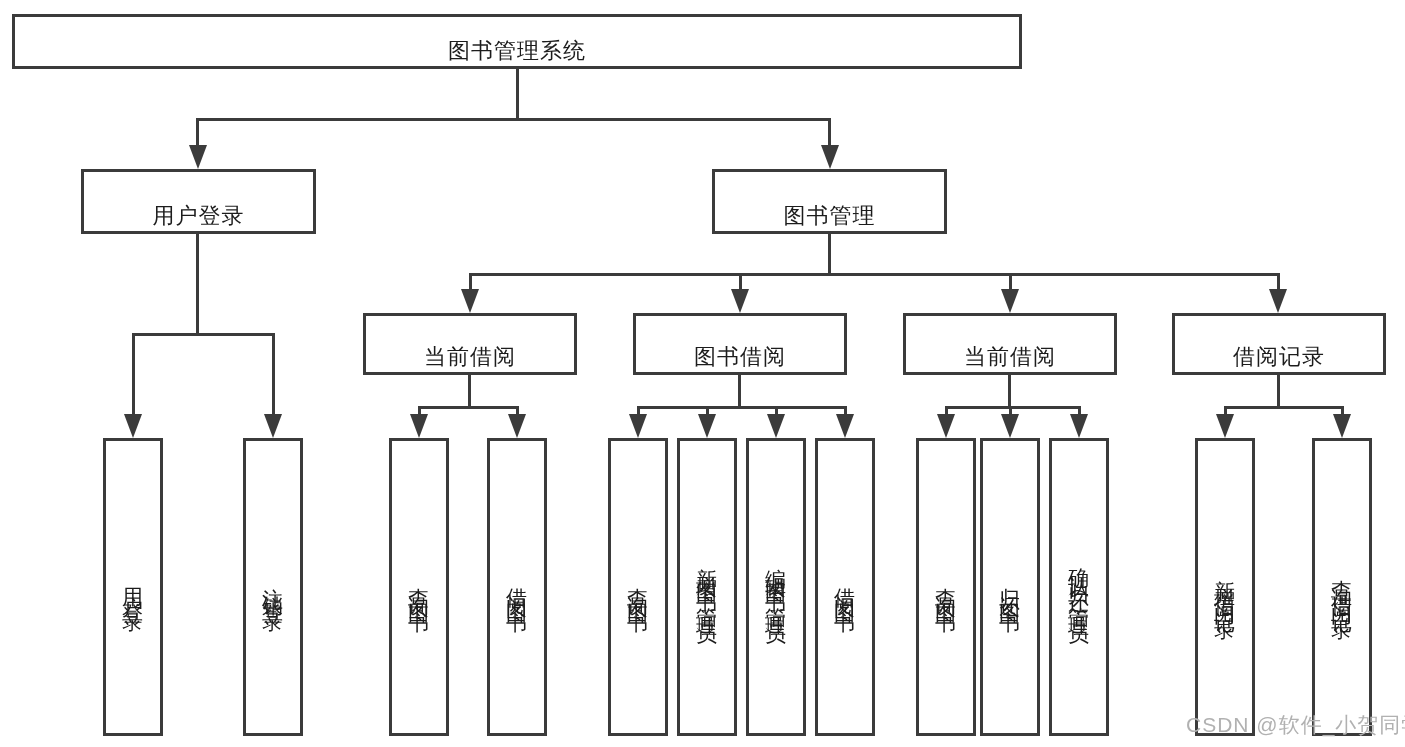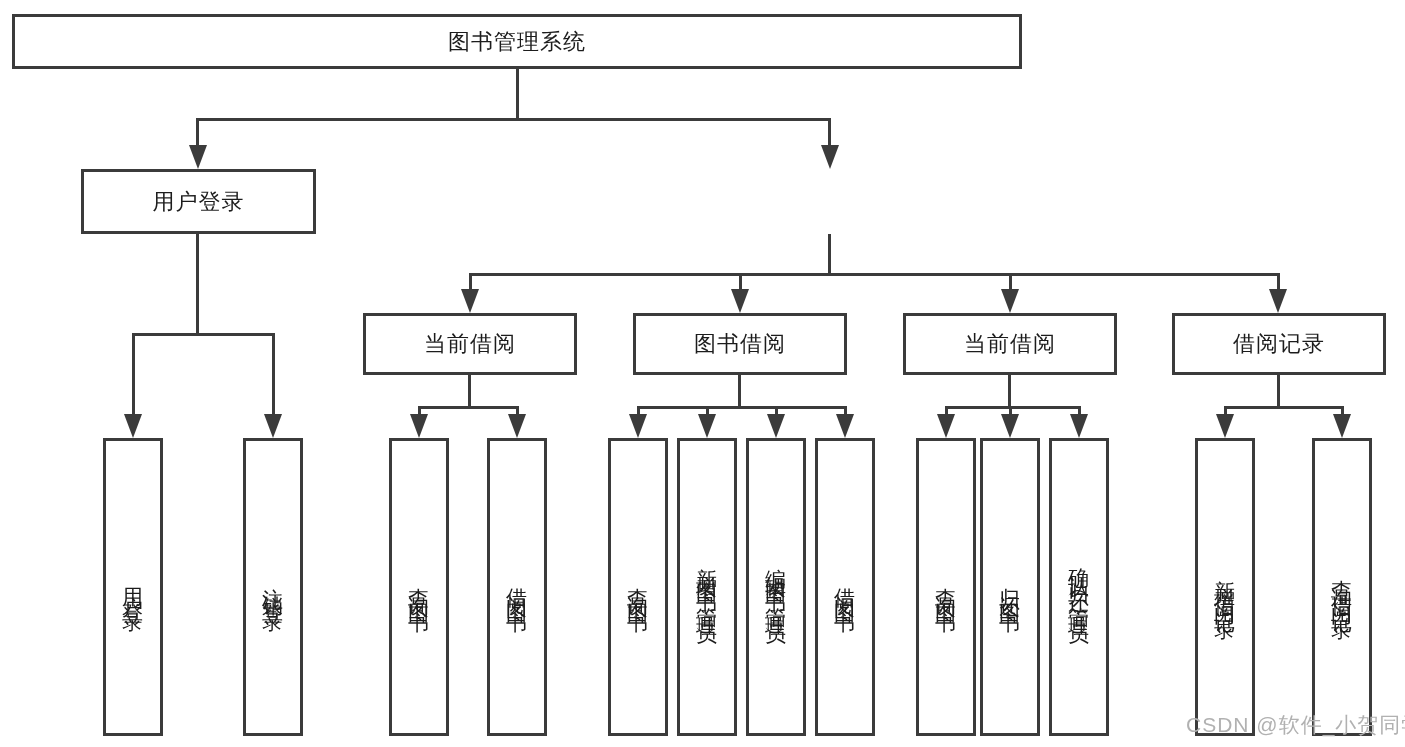--- a/index.html
+++ b/index.html
@@ -16,21 +16,21 @@
   }
   .canvas{position:absolute;left:0;top:0;width:1405px;height:747px;background:#fff;}
   .box{
     position:absolute;
     background:#fff;
     border:3px solid var(--line);
     display:flex;align-items:center;justify-content:center;
     color:var(--text);
     z-index:2;
   }
-  .hnode{font-size:22px;letter-spacing:1px;}
+  .hnode{font-size:22px;letter-spacing:1px;align-items:flex-end;}
   .leaf{width:60px;height:298px;top:438px;}
   .vtext{
     writing-mode:vertical-rl;
     text-orientation:mixed;
     font-size:21px;
     letter-spacing:8px;
     color:var(--text);
     line-height:1;
     white-space:nowrap;
   }
@@ -113,20 +113,23 @@
   <div class="arrow" style="left:1216px;top:414px"></div>
   <div class="arrow" style="left:1333px;top:414px"></div>
 
   <div class="box hnode" style="left:12px;top:14px;width:1010px;height:55px">
     <span>图书管理系统</span>
   </div>
 
   <div class="box hnode" style="left:81px;top:169px;width:235px;height:65px">
     <span>用户登录</span>
   </div>
+  <div class="box hnode" style="left:712px;top:169px;width:235px;height:65px">
+    <span>图书管理</span>
+  </div>
 
   <div class="box hnode" style="left:363px;top:313px;width:214px;height:62px">
     <span>当前借阅</span>
   </div>
   <div class="box hnode" style="left:903px;top:313px;width:214px;height:62px">
     <span>当前借阅</span>
   </div>
   <div class="box hnode" style="left:633px;top:313px;width:214px;height:62px">
     <span>图书借阅</span>
   </div>

